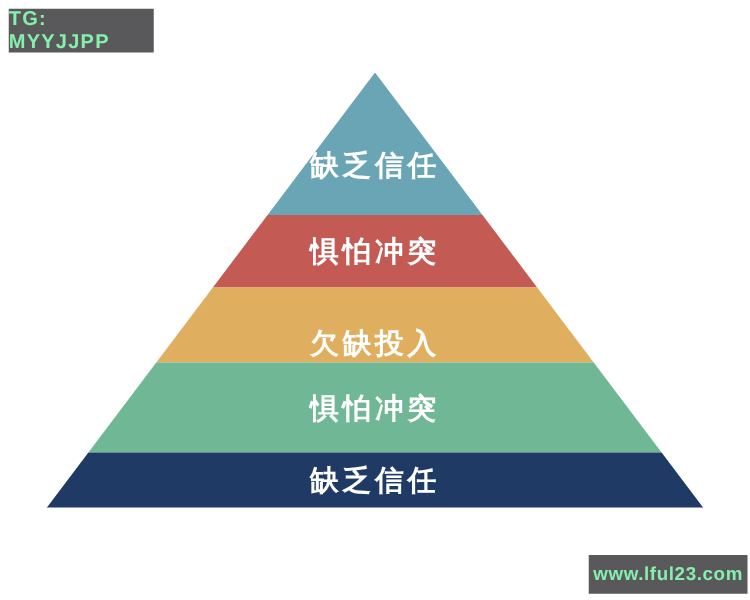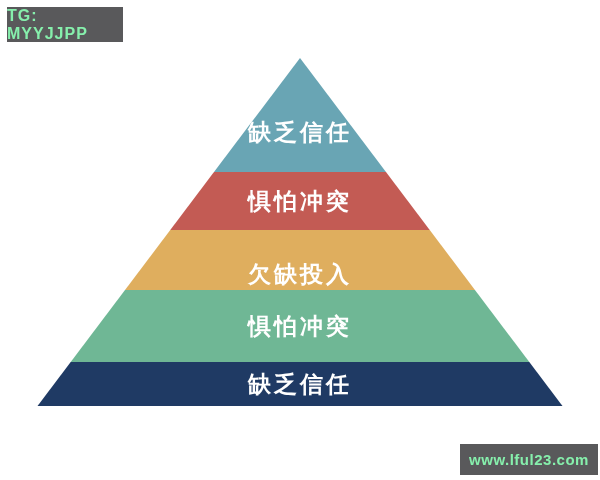--- a/index.html
+++ b/index.html
@@ -30,21 +30,21 @@
     left: 7px;
     top: 7px;
     width: 116px;
     height: 35px;
     font-size: 16px;
     letter-spacing: 1px;
   }
   .badge-bottom-right {
     right: 2px;
     top: 444px;
-    width: 138px;
+    width: 127px;
     height: 31px;
     font-size: 15px;
     letter-spacing: 0.5px;
   }
 
   
   .pyramid {
     position: absolute;
     left: 33px;
     top: 58px;

